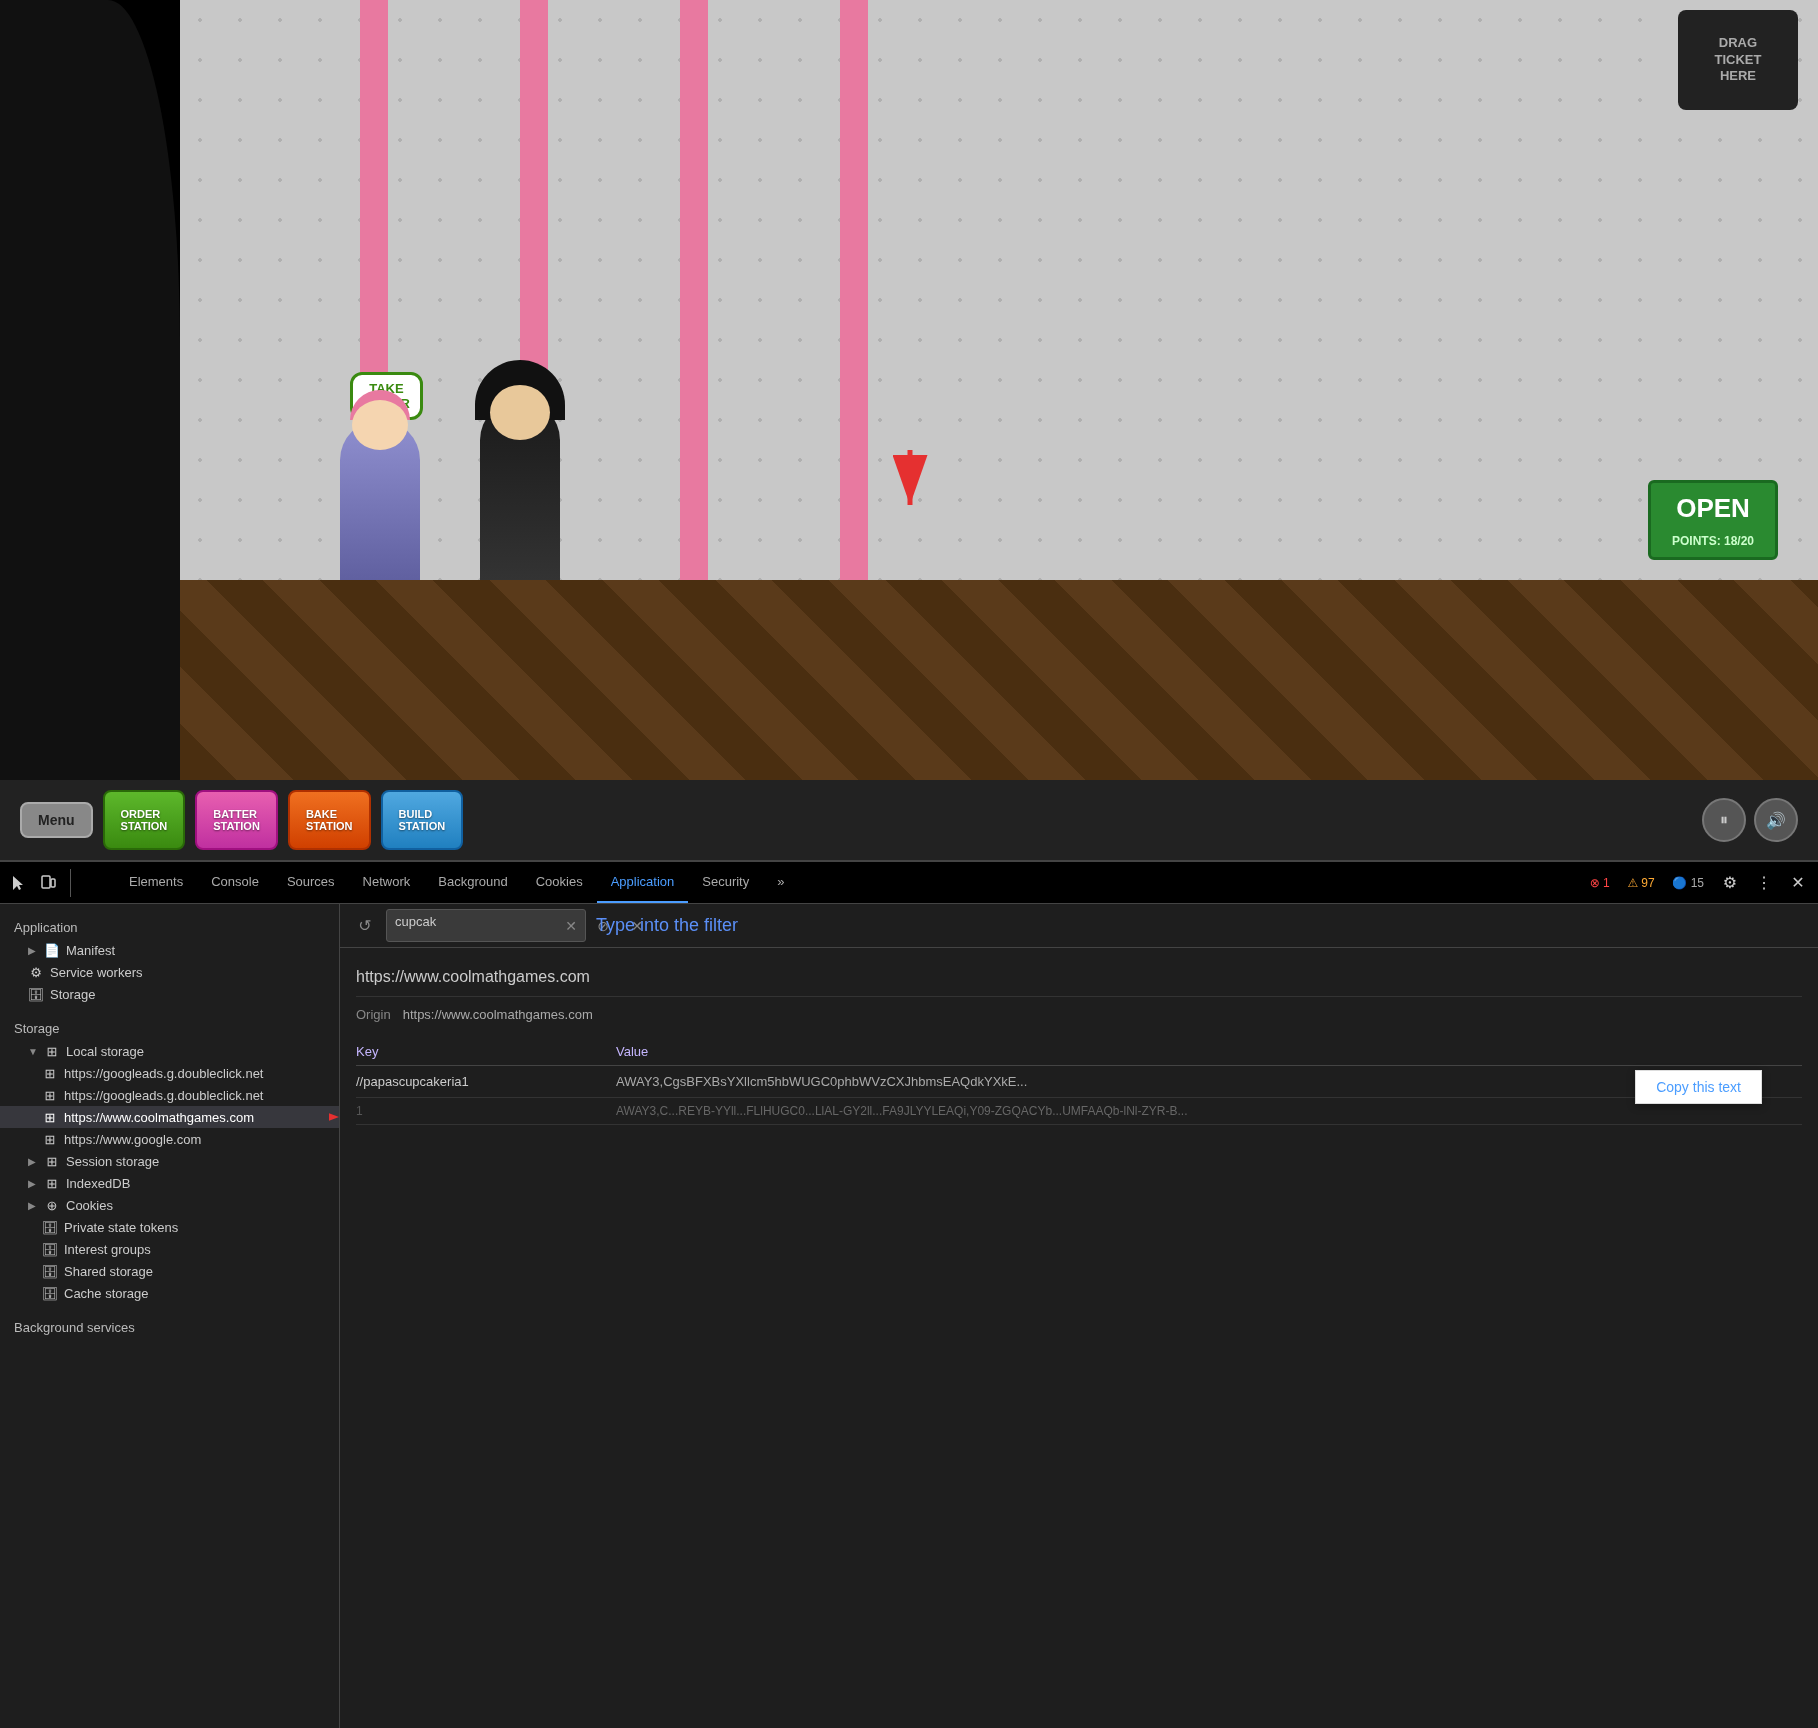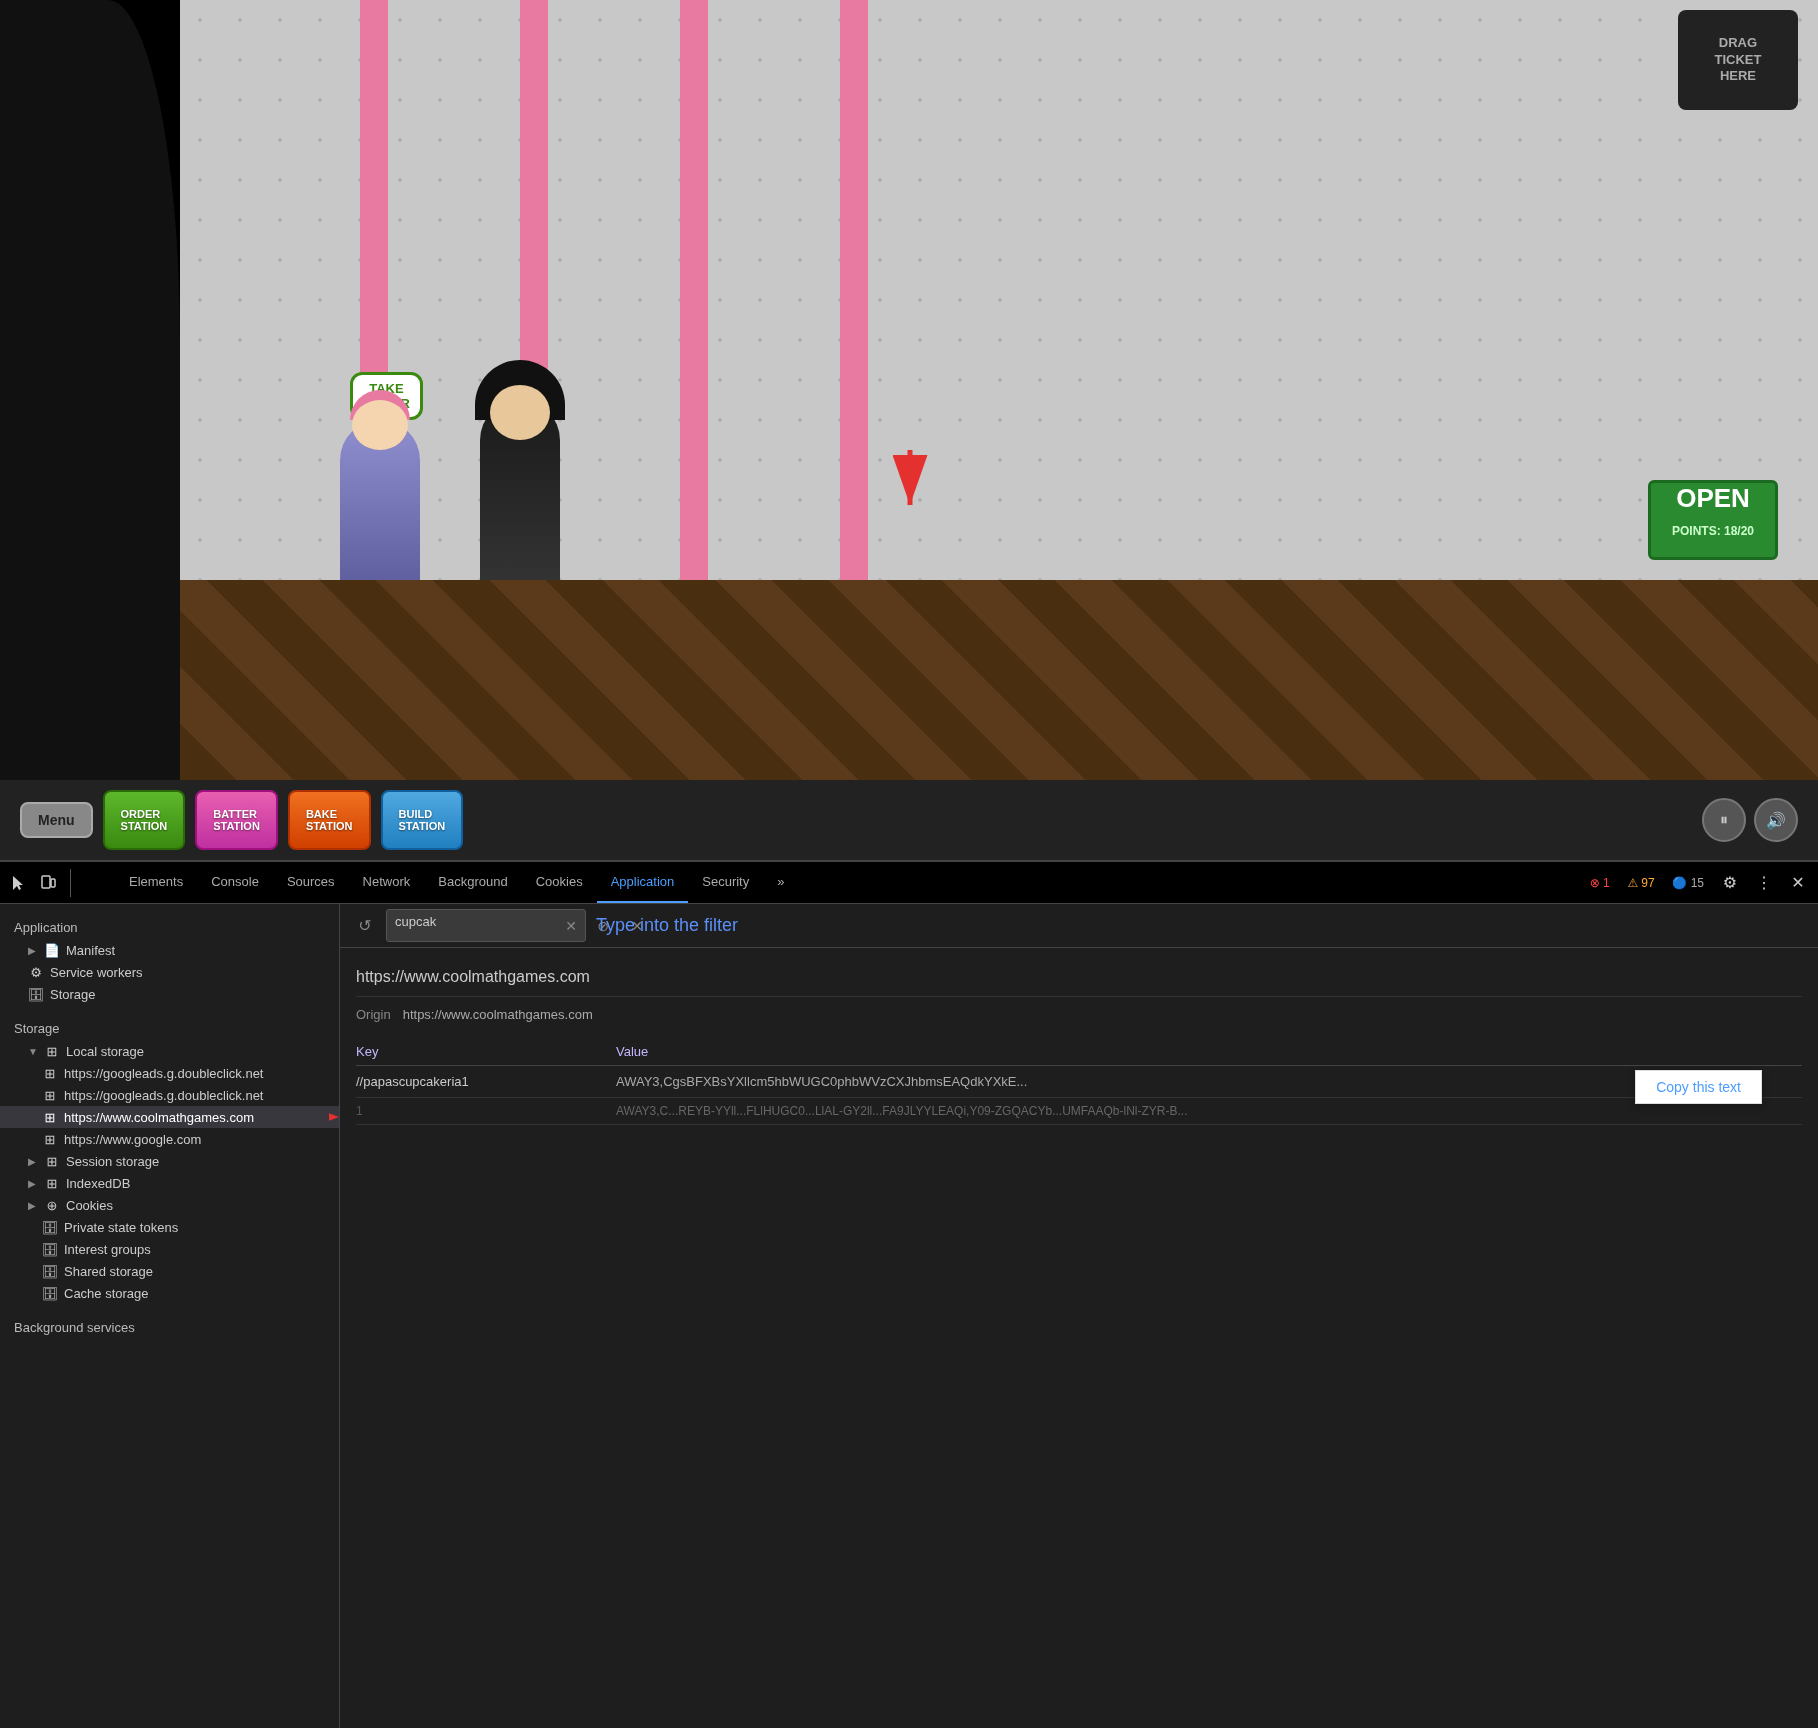--- a/index.html
+++ b/index.html
@@ -473,21 +473,21 @@
       bottom: 220px;
       right: 40px;
       width: 130px;
       height: 80px;
       background: #2a8a30;
       border: 3px solid #1a6a20;
       border-radius: 6px;
       display: flex;
       flex-direction: column;
       align-items: center;
-      justify-content: flex-start;
+      justify-content: center;
       color: white;
       font-size: 26px;
       font-weight: 900;
     }
 
     .open-sign-sub {
       font-size: 12px;
       color: #cfc;
       margin-top: 10px;
     }

